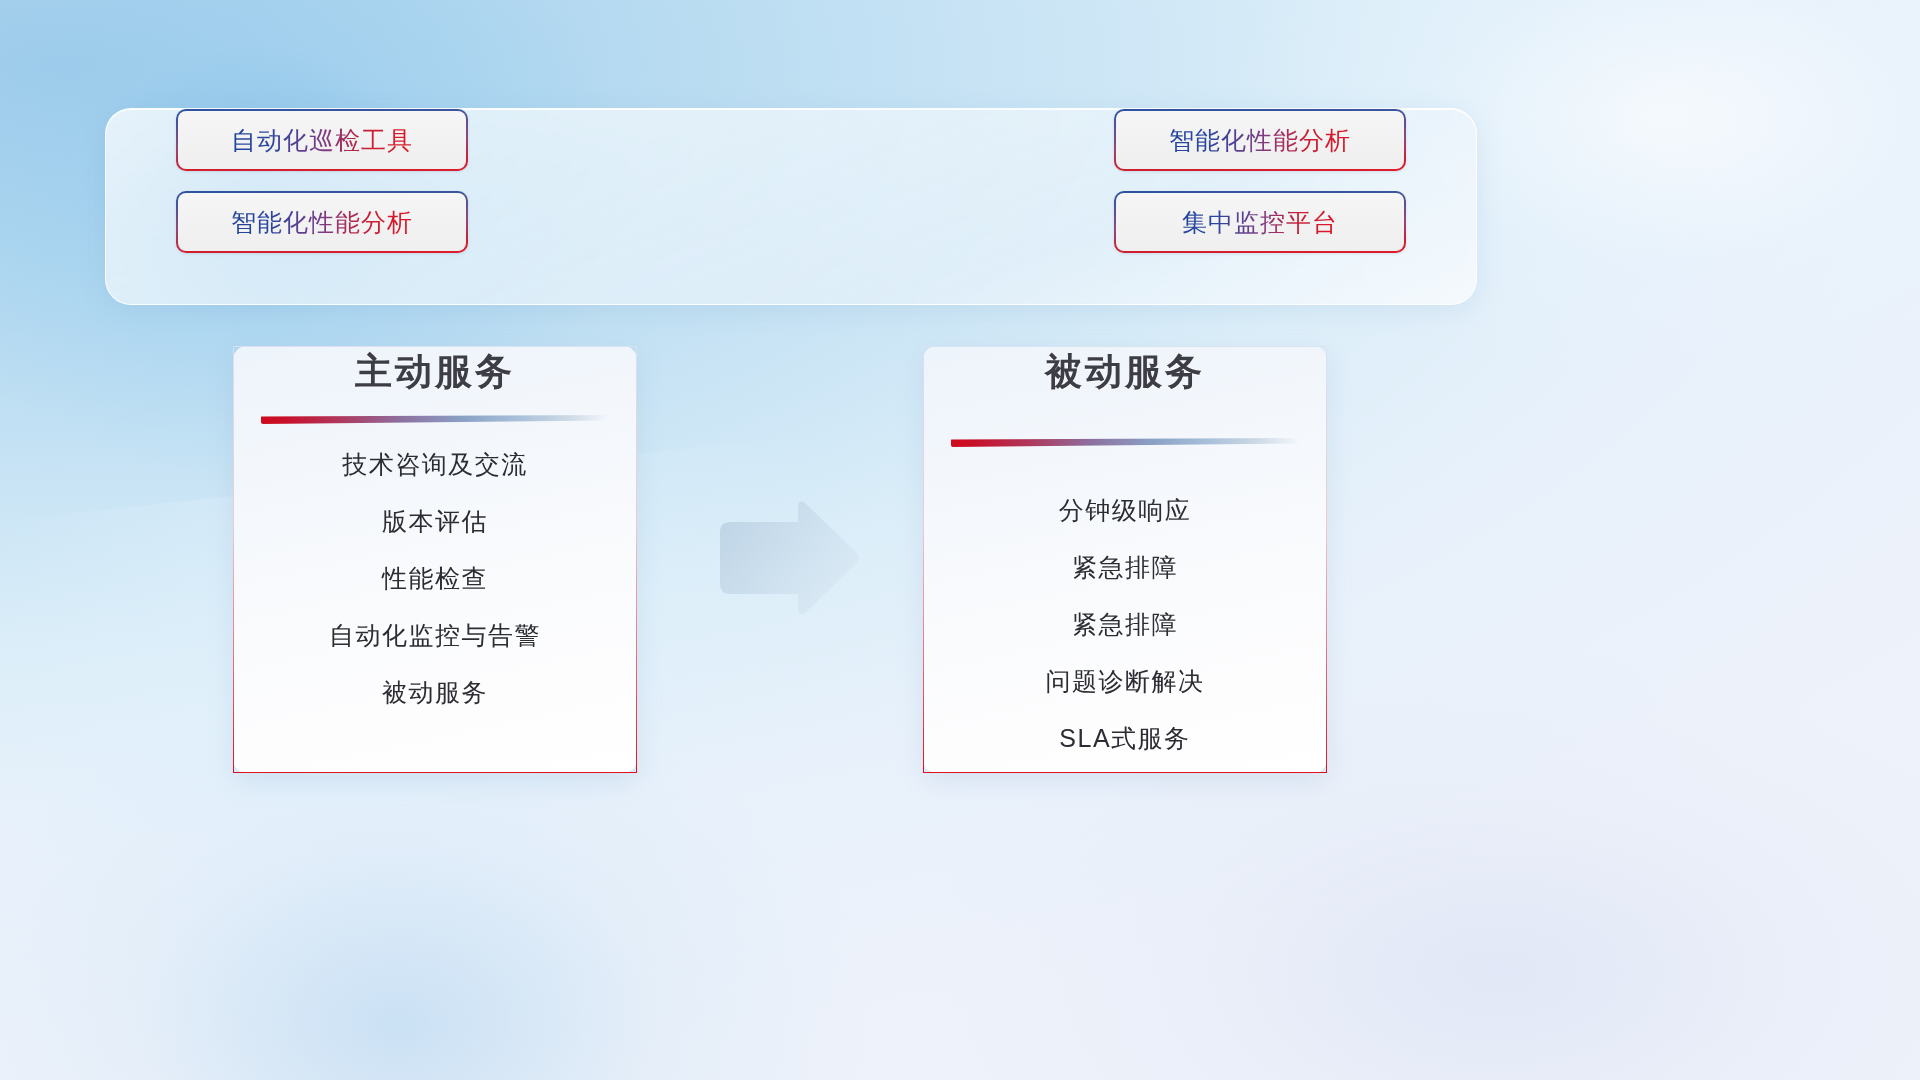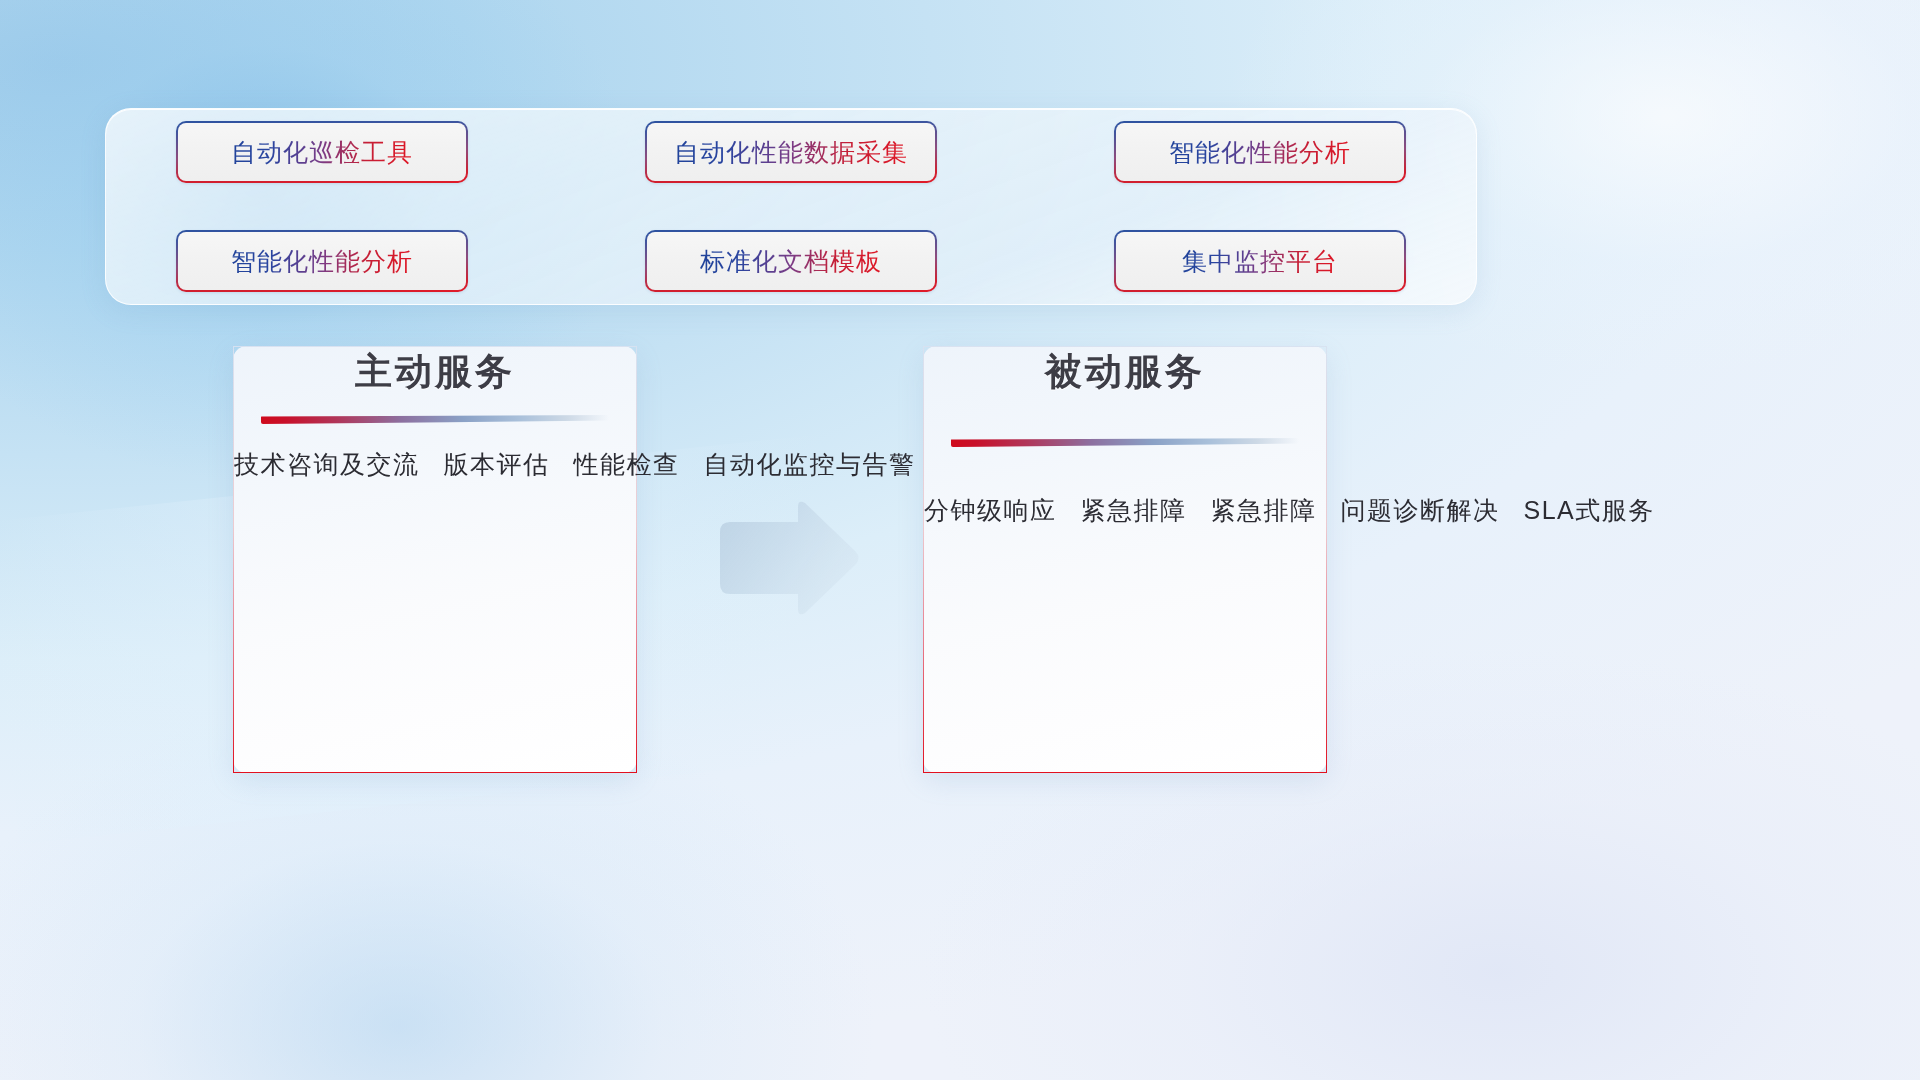--- a/index.html
+++ b/index.html
@@ -52,22 +52,22 @@
     position:absolute;
     left:105px; top:108px;
     width:1372px; height:197px;
     border-radius:26px;
     background:linear-gradient(160deg, rgba(255,255,255,.74) 0%, rgba(255,255,255,.56) 35%, rgba(240,246,252,.52) 70%, rgba(255,255,255,.62) 100%);
     border:1px solid rgba(255,255,255,.85);
     box-shadow:0 6px 26px rgba(120,160,200,.16), inset 0 1px 0 rgba(255,255,255,.9);
     backdrop-filter:blur(3px);
     display:flex;
     flex-direction:column;
-    justify-content:space-between;
-    padding:12px 70px;
+    justify-content:flex-start;
+    padding:0 70px;
     gap:20px;
   }
   .pill-row { display:flex; justify-content:space-between; }
 
   .pill {
     position:relative;
     width:292px; height:62px;
     border-radius:10px;
     padding:2px;
     background:linear-gradient(178deg, #2d52a0 0%, #3b55a0 14%, #8e4a7c 52%, #cf1f2f 84%, #e01b29 100%);
@@ -120,21 +120,21 @@
   .card-divider .bar {
     position:absolute; inset:0;
     background:linear-gradient(90deg, #cf0a1c 0%, #c8102a 7%, #b0365a 22%, #8d6f9f 40%, #8aa1c6 58%, #a9c0da 74%, #cdd9e6 88%, rgba(214,224,234,0) 100%);
     clip-path:polygon(0 18%, 100% 0, 100% 62%, 0 100%);
     border-radius:2px;
   }
 
   .card-list {
     margin-top:24px;
     width:100%;
-    display:flex; align-items:center;
+    display:flex; flex-direction:column; align-items:center;
     gap:24px;
   }
   .card-list-item {
     font-size:25px;
     color:#2c2c33;
     letter-spacing:1.5px;
     white-space:nowrap;
   }
 
   
@@ -160,39 +160,29 @@
   <div class="top-panel">
 
     <div class="pill-row">
       <div class="pill">
         <div class="pill-inner">
           <span class="pill-text">自动化巡检工具</span>
         </div>
       </div>
       <div class="pill">
         <div class="pill-inner">
-          <span class="pill-text">自动化性能数据采集</span>
-        </div>
-      </div>
-      <div class="pill">
-        <div class="pill-inner">
           <span class="pill-text">智能化性能分析</span>
         </div>
       </div>
     </div>
 
     <div class="pill-row">
       <div class="pill">
         <div class="pill-inner">
           <span class="pill-text">智能化性能分析</span>
-        </div>
-      </div>
-      <div class="pill">
-        <div class="pill-inner">
-          <span class="pill-text">标准化文档模板</span>
         </div>
       </div>
       <div class="pill">
         <div class="pill-inner">
           <span class="pill-text">集中监控平台</span>
         </div>
       </div>
     </div>
 
   </div>

